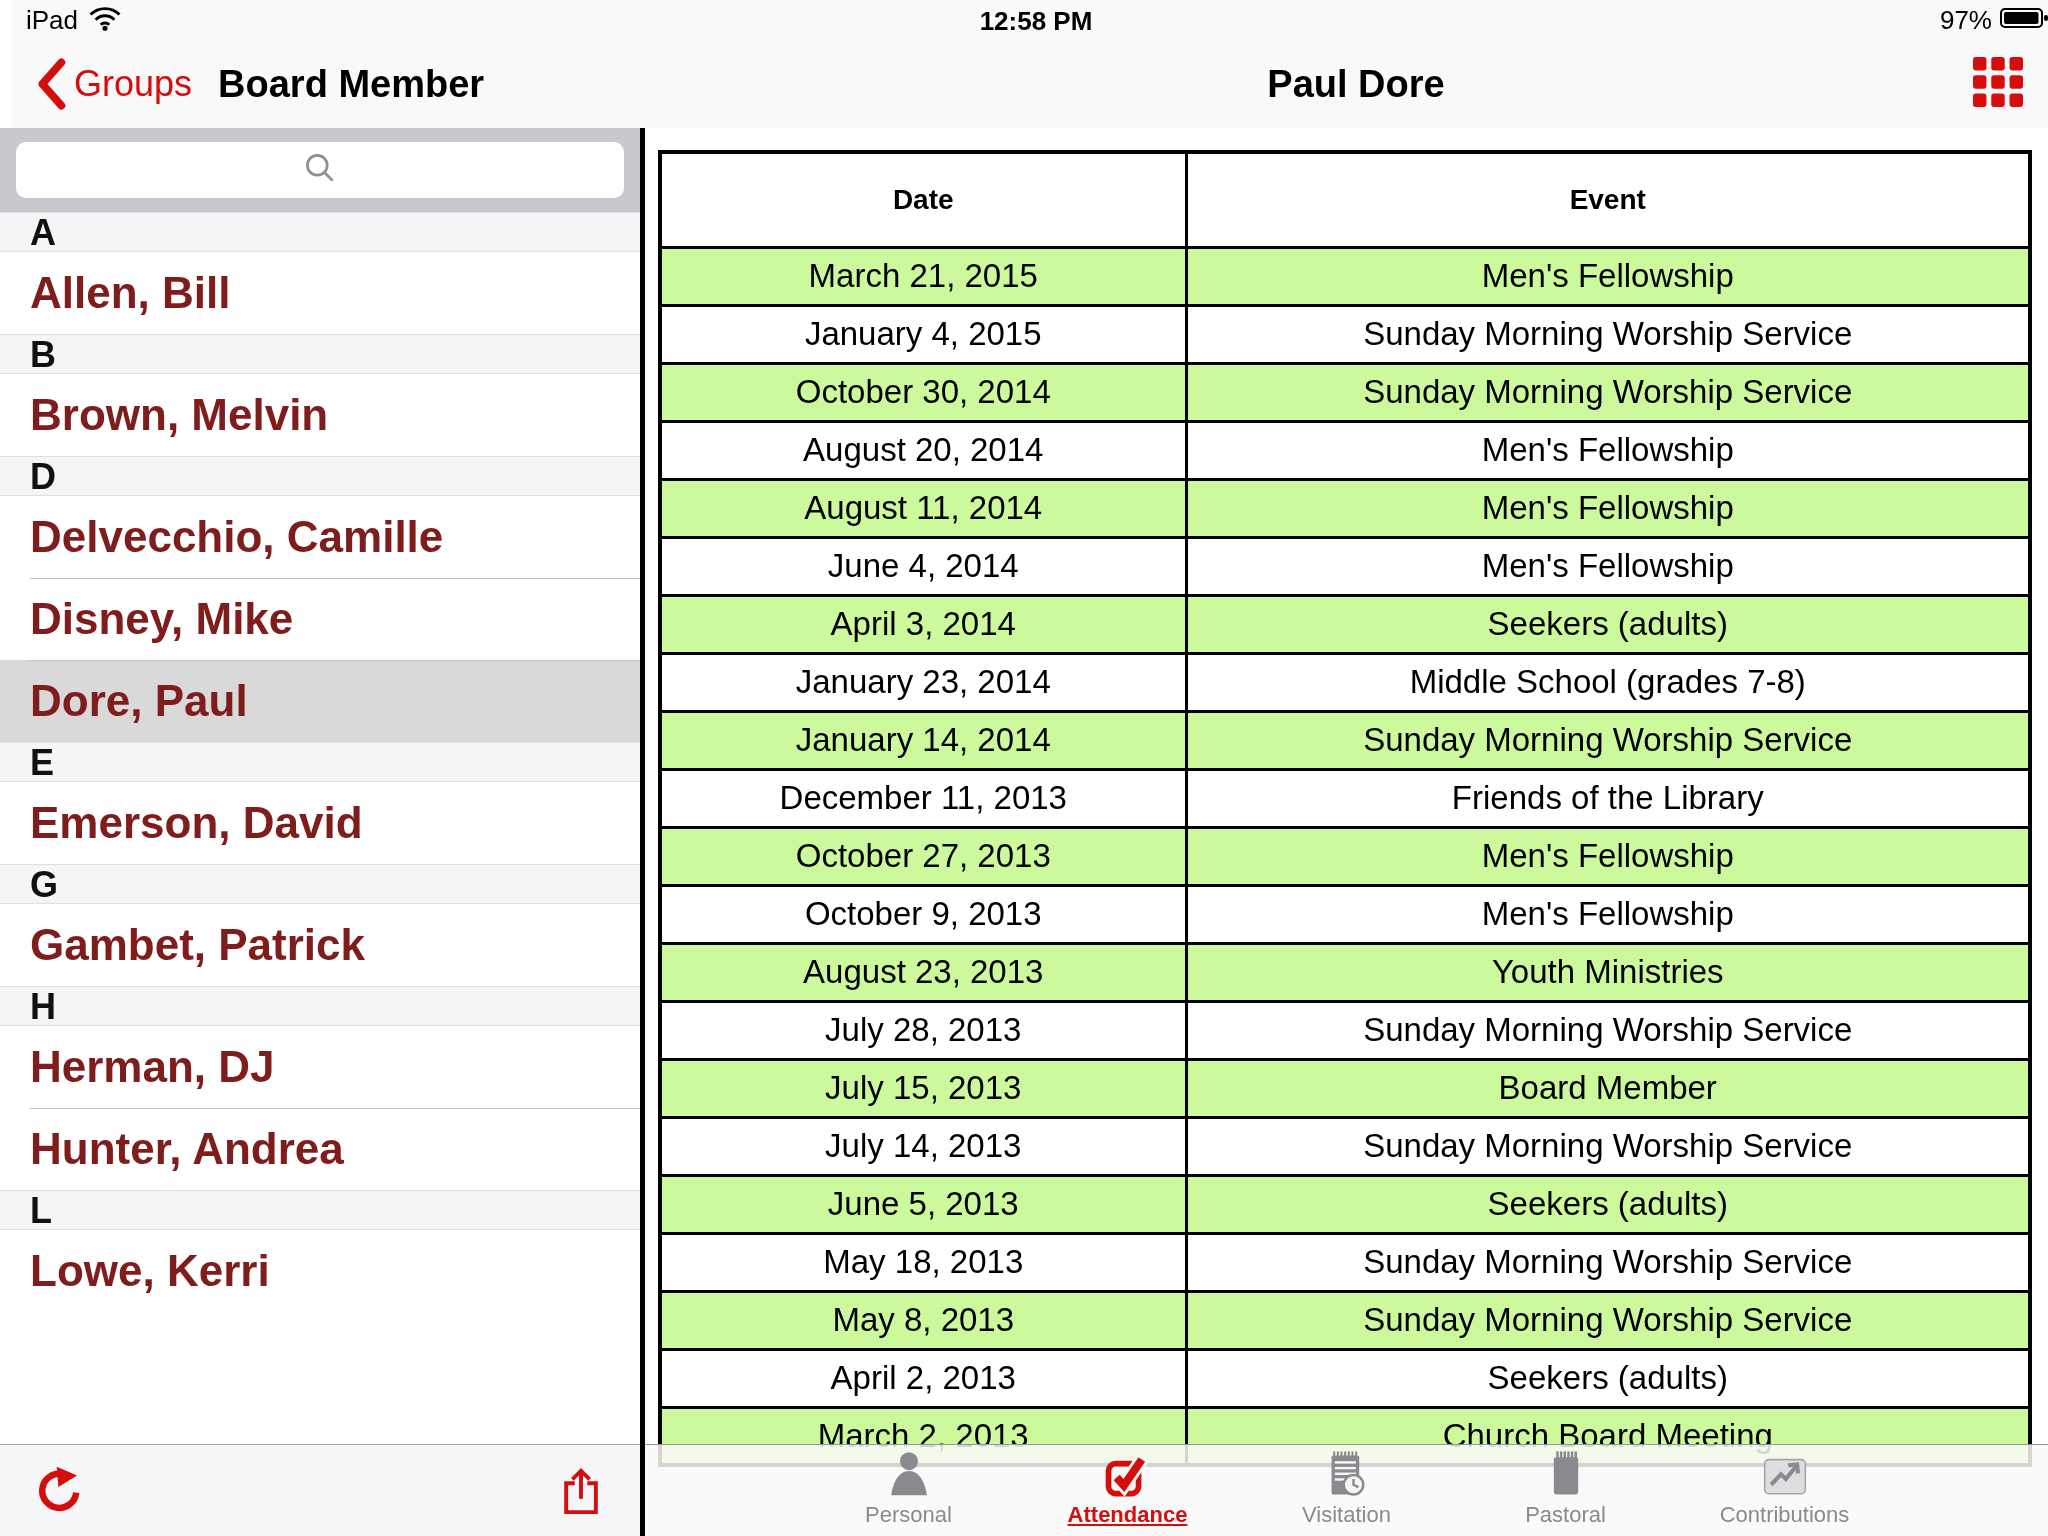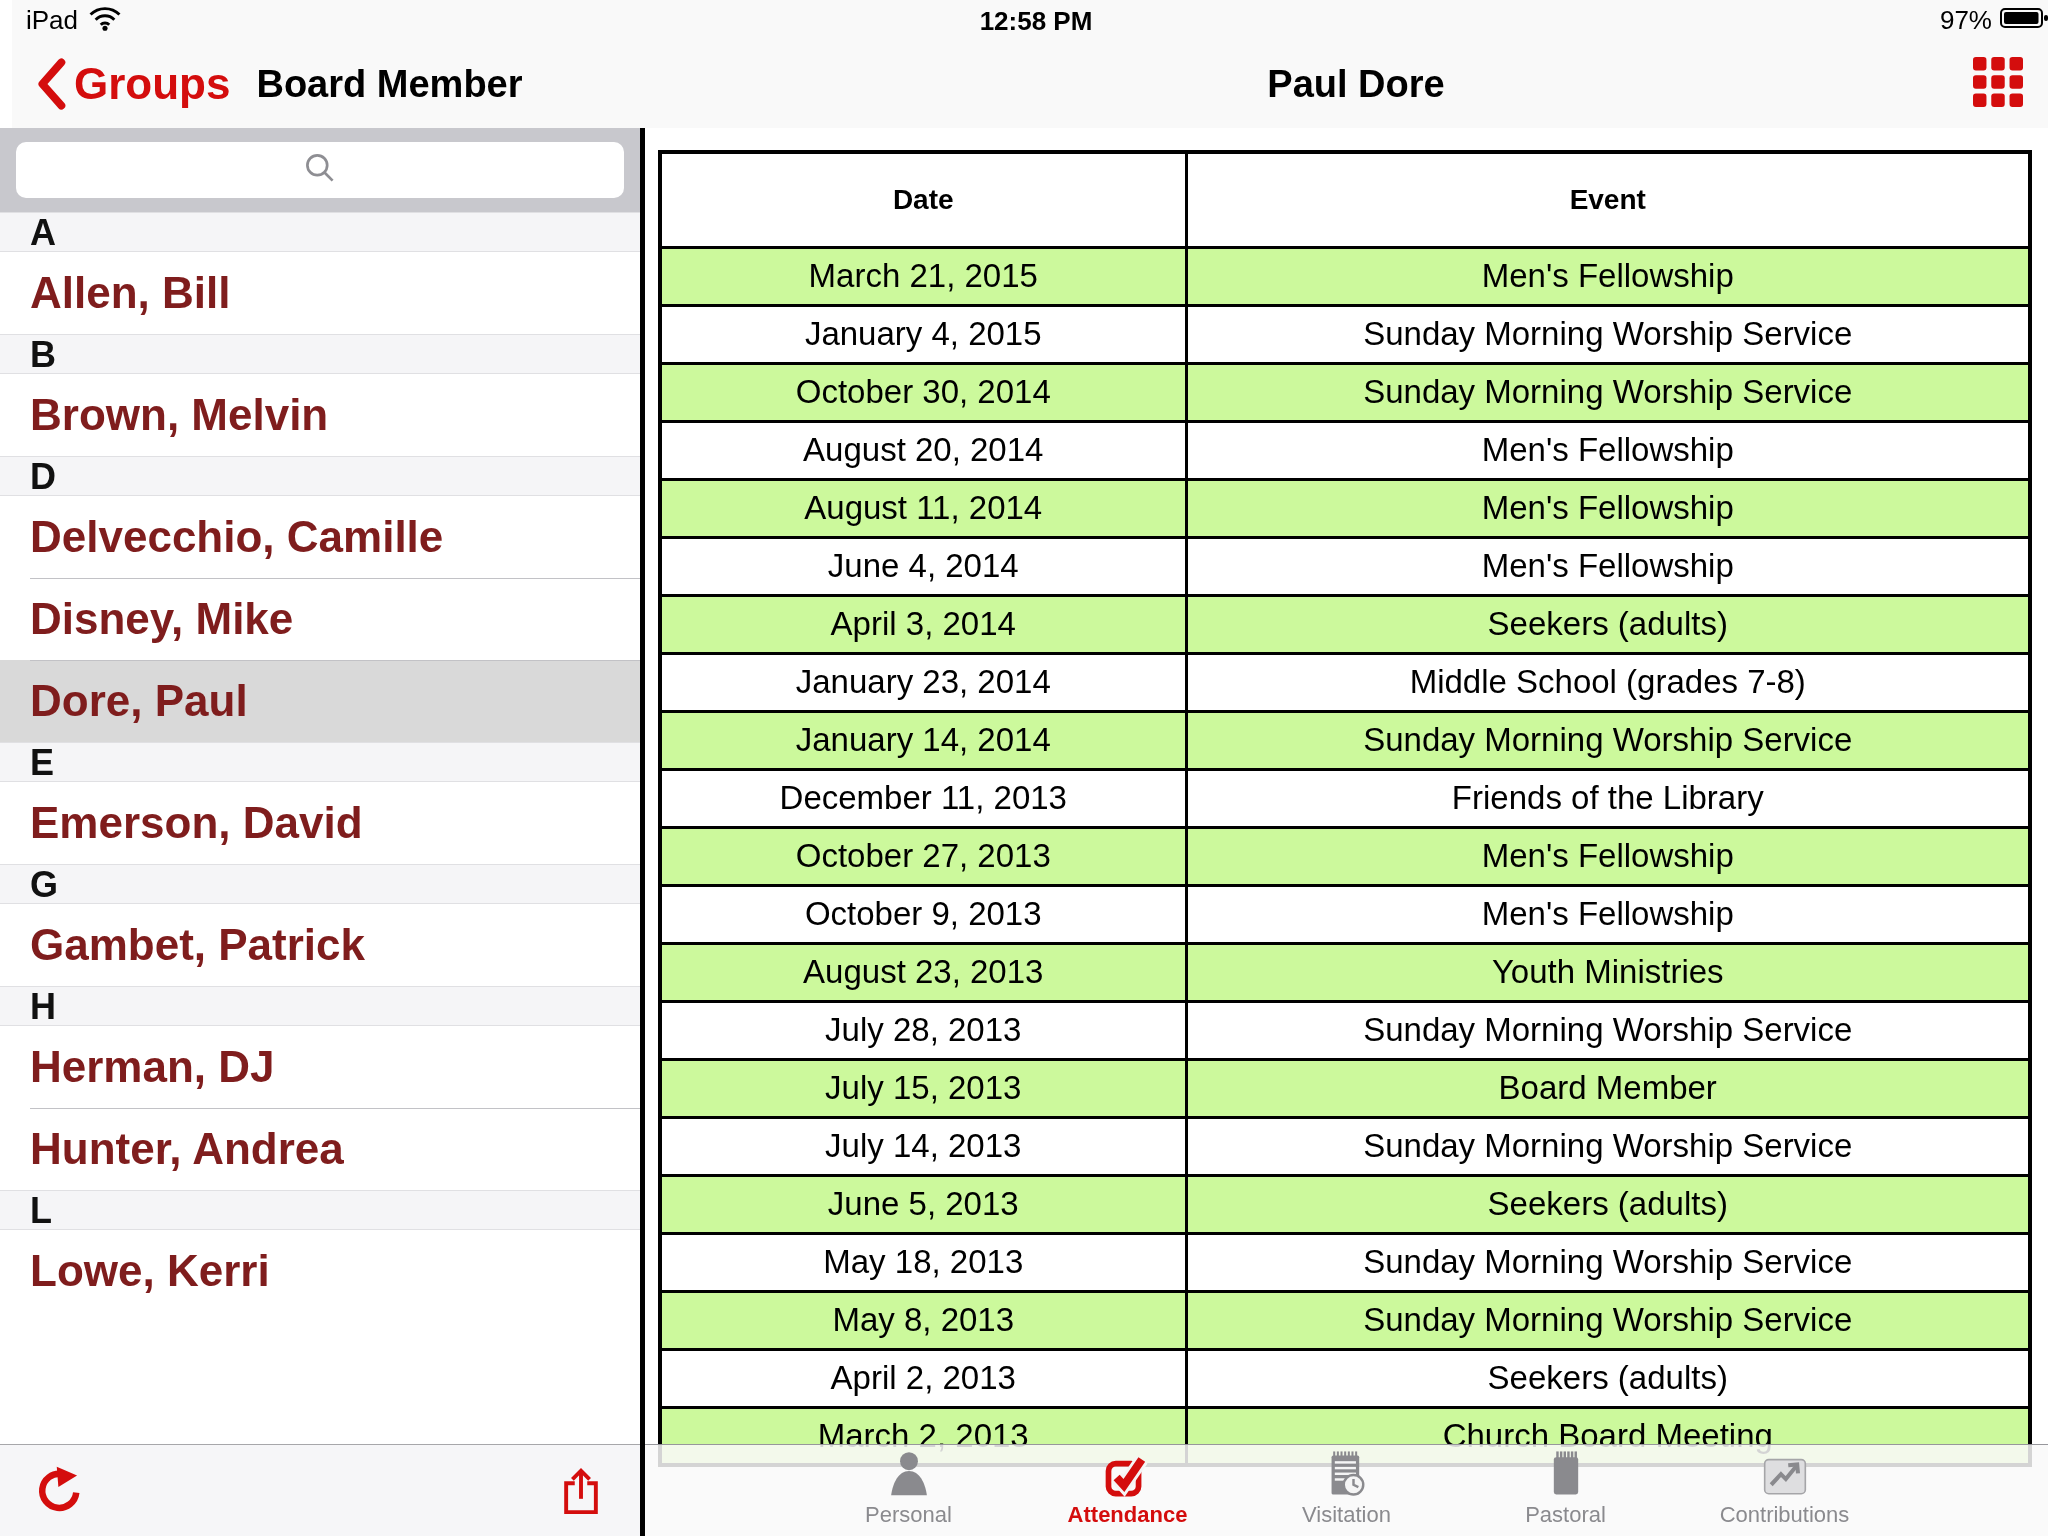--- a/index.html
+++ b/index.html
@@ -13,21 +13,21 @@
   .topbar{position:absolute;left:12px;top:0;width:2048px;height:128px;background:#f9f9f9;}
   .statusbar{position:absolute;left:0;top:0;width:2048px;height:40px;}
   .sb-left{position:absolute;left:14px;top:0;height:40px;display:flex;align-items:center;gap:10px;}
   .sb-carrier{font-size:26px;color:#000;}
   .sb-time{position:absolute;left:0;top:0;width:2048px;height:40px;line-height:42px;text-align:center;font-size:26px;font-weight:bold;color:#000;}
   .sb-right{position:absolute;right:10px;top:0;height:40px;display:flex;align-items:center;gap:8px;}
   .sb-batt-pct{font-size:26px;color:#000;}
   
   .nav-left{position:absolute;left:0;top:40px;width:640px;height:88px;display:flex;align-items:center;padding-left:22px;box-sizing:border-box;}
   .back-chevron{width:34px;height:52px;color:var(--accent,#d40d0d);margin-right:6px;flex:none;}
-  .back-label{font-size:44px;color:var(--accent,#d40d0d);margin-right:26px;white-space:nowrap;font-weight:bold;}
+  .back-label{font-size:36px;color:var(--accent,#d40d0d);margin-right:26px;white-space:nowrap;}
   .nav-group-title{font-size:38px;font-weight:bold;color:#000;white-space:nowrap;}
   .nav-right{position:absolute;left:640px;top:40px;width:1408px;height:88px;}
   .nav-detail-title{position:absolute;left:0;top:0;width:100%;height:88px;line-height:88px;text-align:center;font-size:38px;font-weight:bold;color:#000;}
   .grid-btn{position:absolute;right:37px;top:16px;width:50px;height:52px;color:var(--accent,#d40d0d);cursor:pointer;background:none;border:none;padding:0;}
   .grid-btn svg{width:50px;height:52px;display:block;}
   
   .search-band{position:absolute;left:0;top:128px;width:640px;height:84px;background:#c8c8cd;}
   .search-field{position:absolute;left:16px;top:14px;width:608px;height:56px;background:#ffffff;border-radius:10px;display:flex;align-items:center;justify-content:center;}
   .search-field svg{width:36px;height:36px;}
   .member-list{position:absolute;left:0;top:212px;width:640px;background:#ffffff;}
@@ -71,21 +71,21 @@
   .tabbar{
     position:absolute;left:645px;top:1444px;width:1403px;height:92px;
     background:rgba(249,249,249,0.85);border-top:1px solid rgba(140,140,145,0.9);
     box-sizing:border-box;display:flex;justify-content:center;z-index:5;
   }
   .tab{width:219px;display:flex;flex-direction:column;align-items:center;cursor:pointer;color:var(--tab-inactive,#8a8a8e);}
   .tab .tab-icon{width:52px;height:52px;margin-top:4px;}
   .tab .tab-icon svg{width:52px;height:52px;display:block;}
   .tab .tab-label{font-size:22px;margin-top:1px;color:var(--tab-inactive,#8a8a8e);}
   .tab.active{color:var(--accent,#d40d0d);}
-  .tab.active .tab-label{color:var(--accent,#d40d0d);font-weight:bold;}
+  .tab.active .tab-label{color:var(--accent,#d40d0d);font-weight:bold;text-decoration:underline;}
 </style>
 </head>
 <body>
 
 <div class="topbar">
   <div class="statusbar">
     <div class="sb-left">
       <span class="sb-carrier">iPad</span>
       <span><svg width="34" height="28" viewBox="0 0 40 32">
         <path d="M3 12 A 24 24 0 0 1 37 12" fill="none" stroke="#000" stroke-width="3.4"></path>

